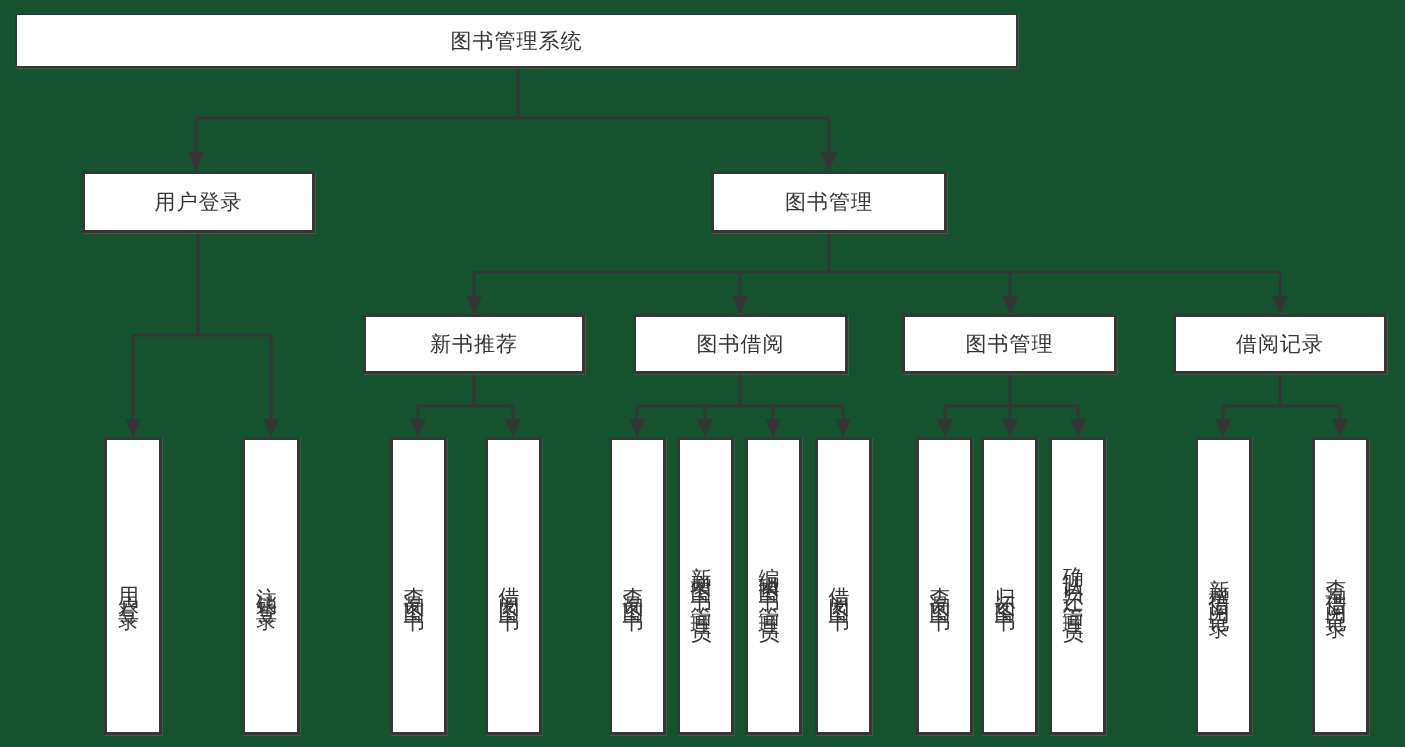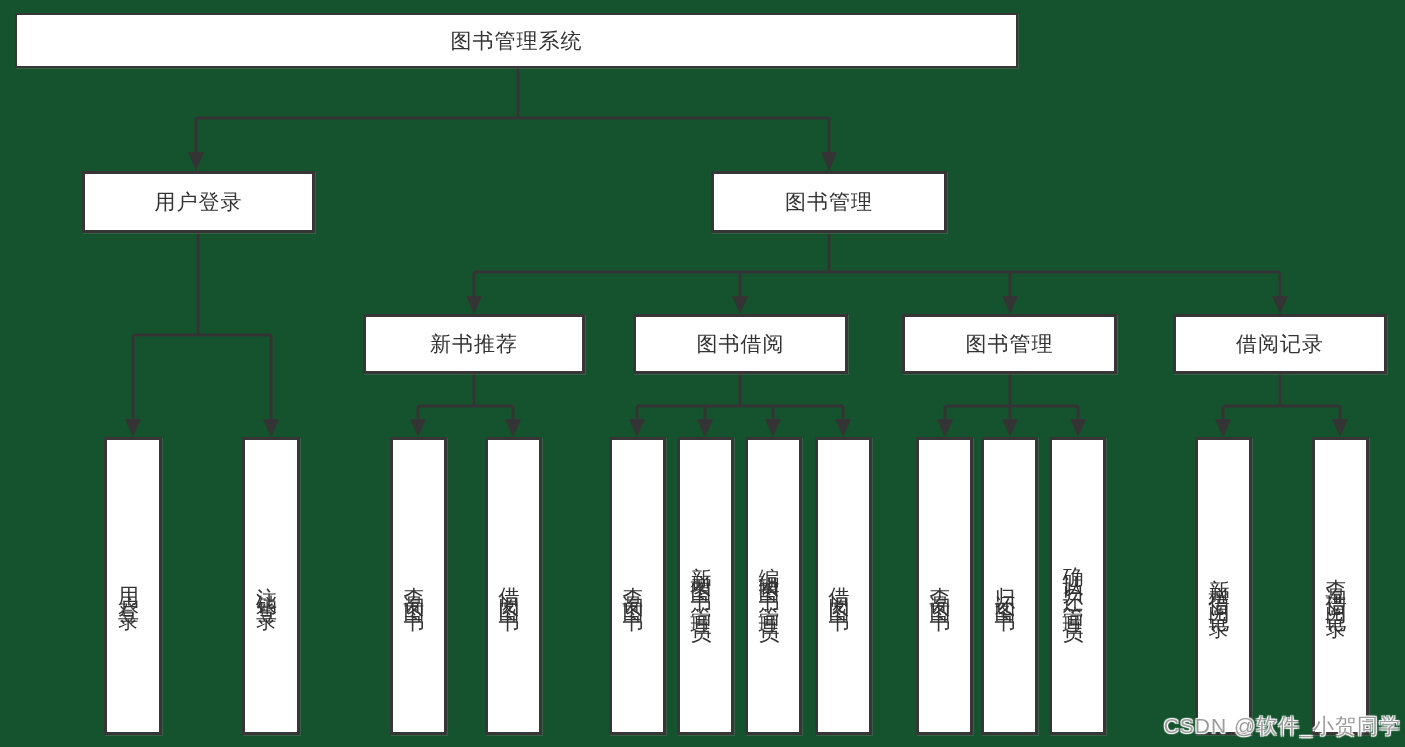--- a/index.html
+++ b/index.html
@@ -169,15 +169,14 @@
     <span class="v-label">确认归还（管理员）</span>
   </div>
 
   <div class="node leaf" style="left:1195px; top:437px; width:57px; height:298px;">
     <span class="v-label">新增借阅记录</span>
   </div>
   <div class="node leaf" style="left:1312px; top:437px; width:57px; height:298px;">
     <span class="v-label">查询借阅记录</span>
   </div>
 
-  <div class="watermark">CSDN @软件_小贺同学</div>
 
 </div>
 
 </body></html>

